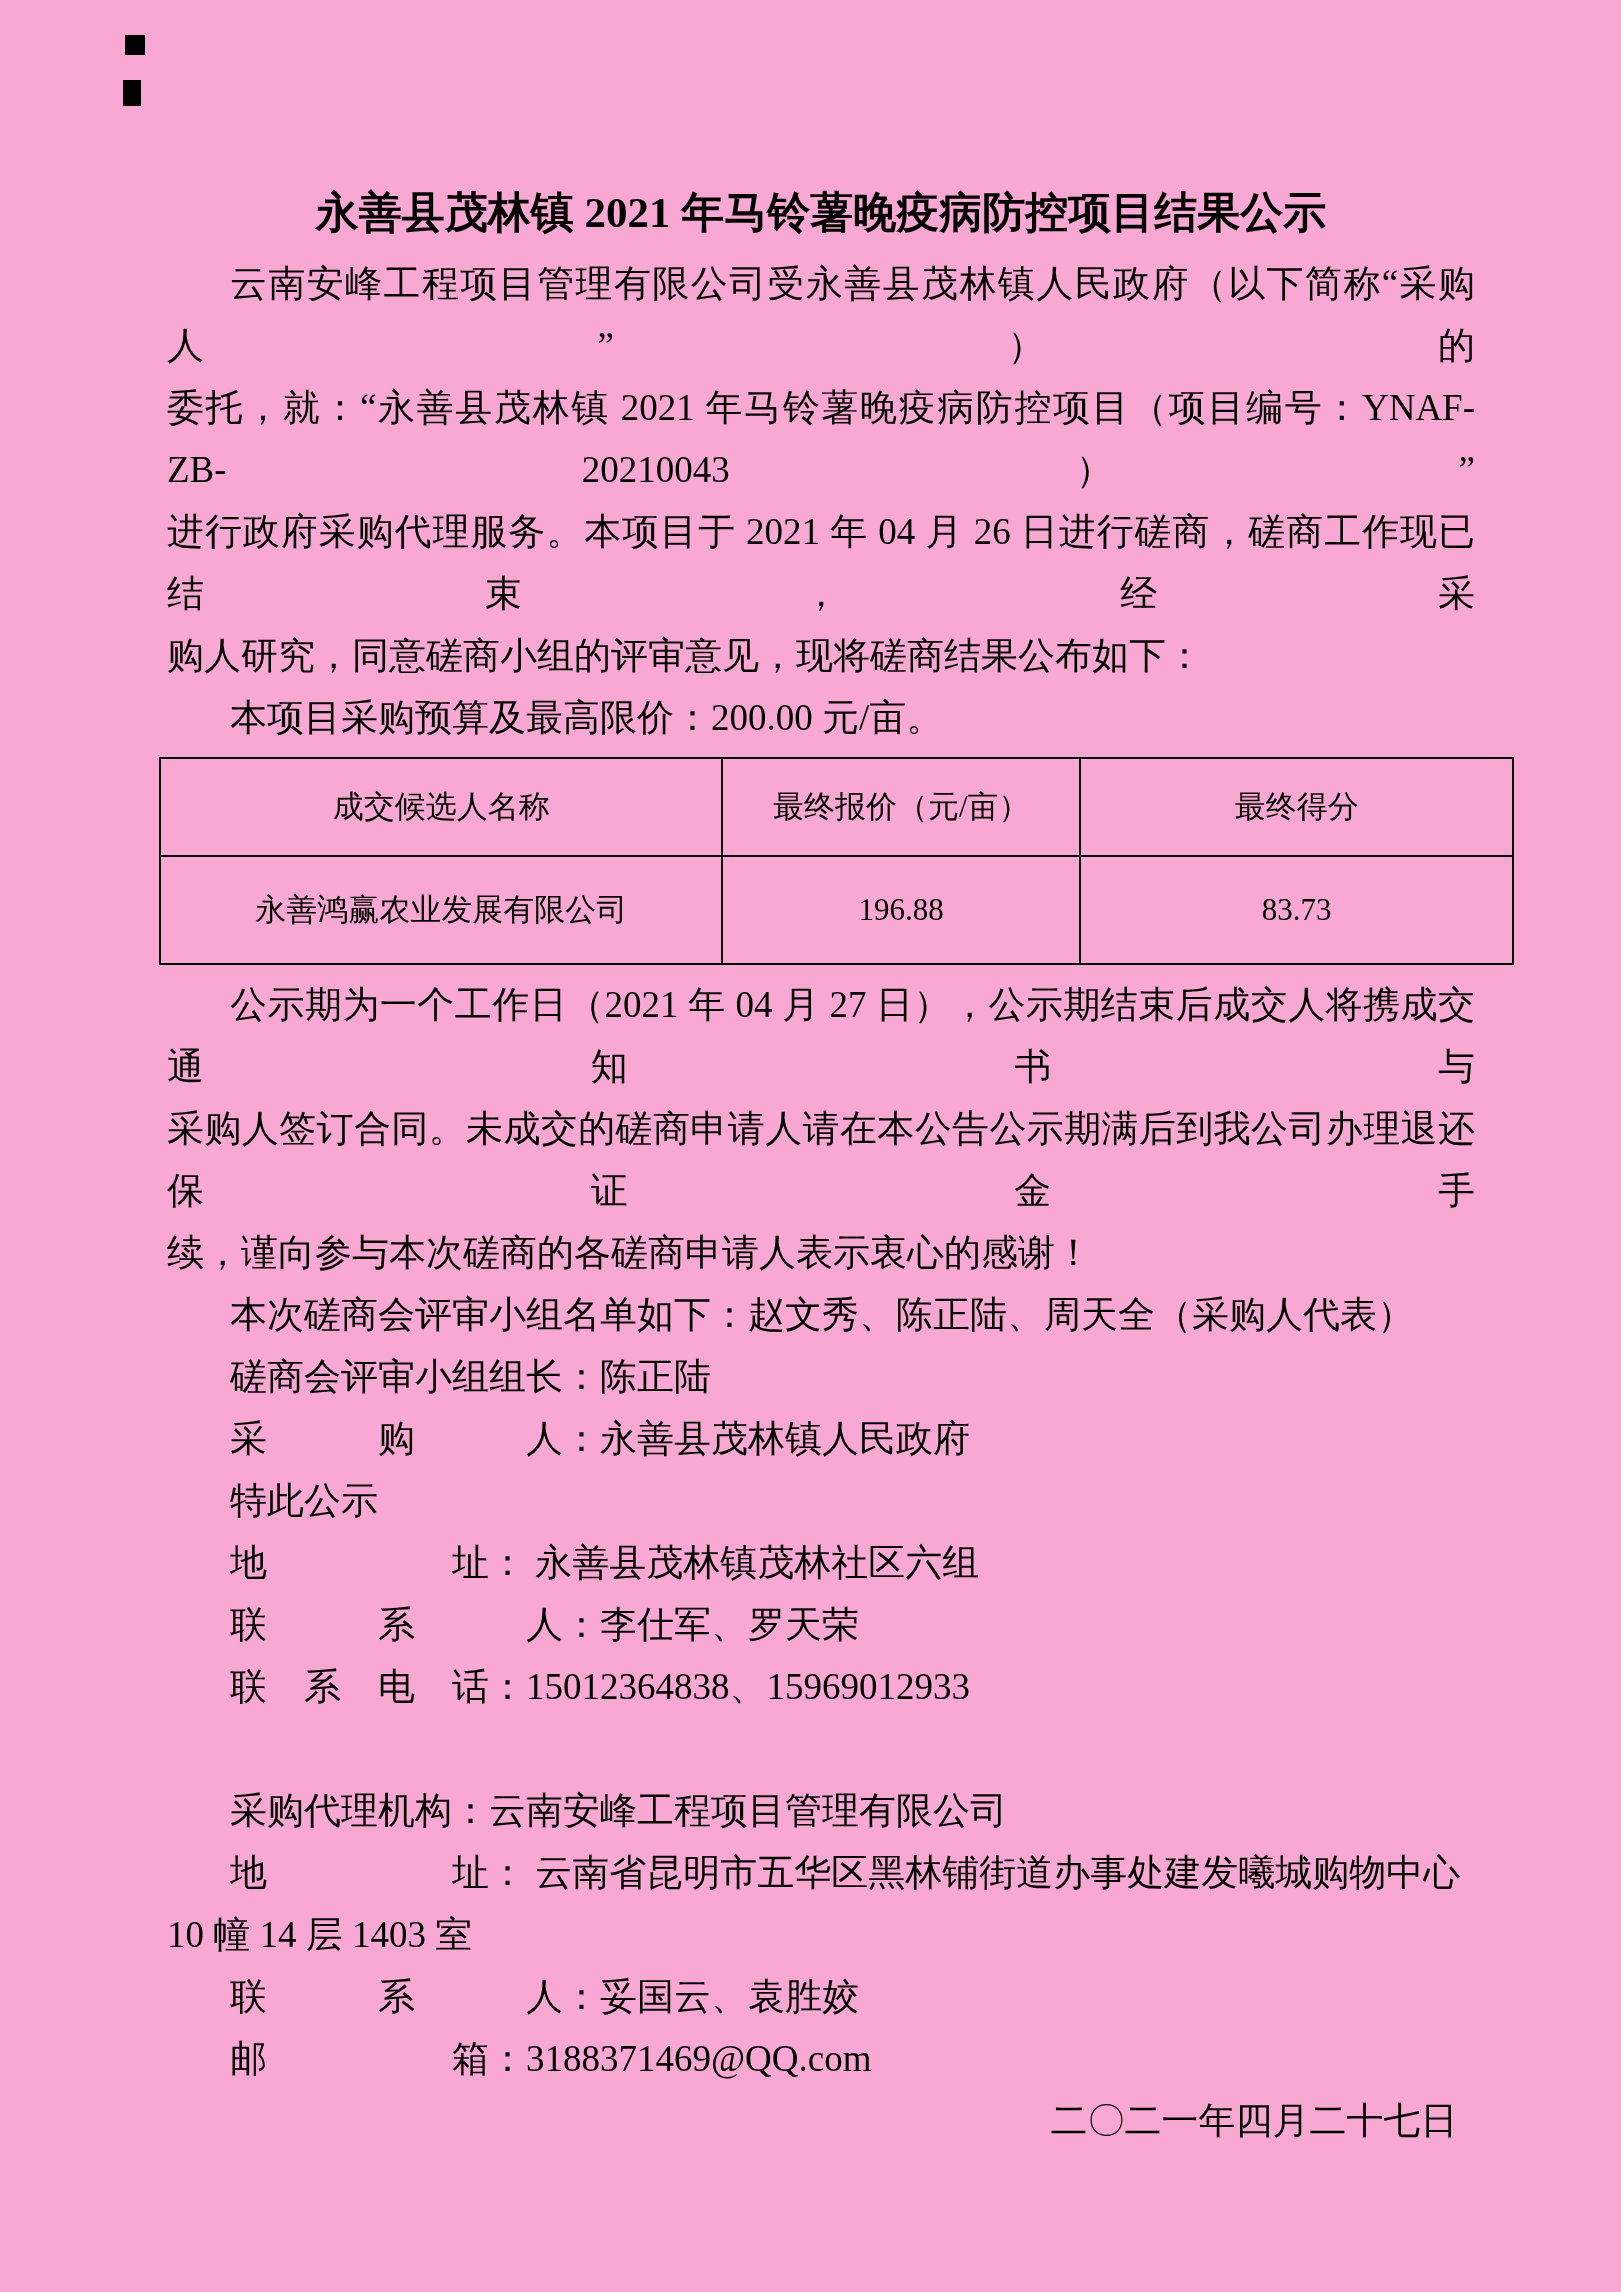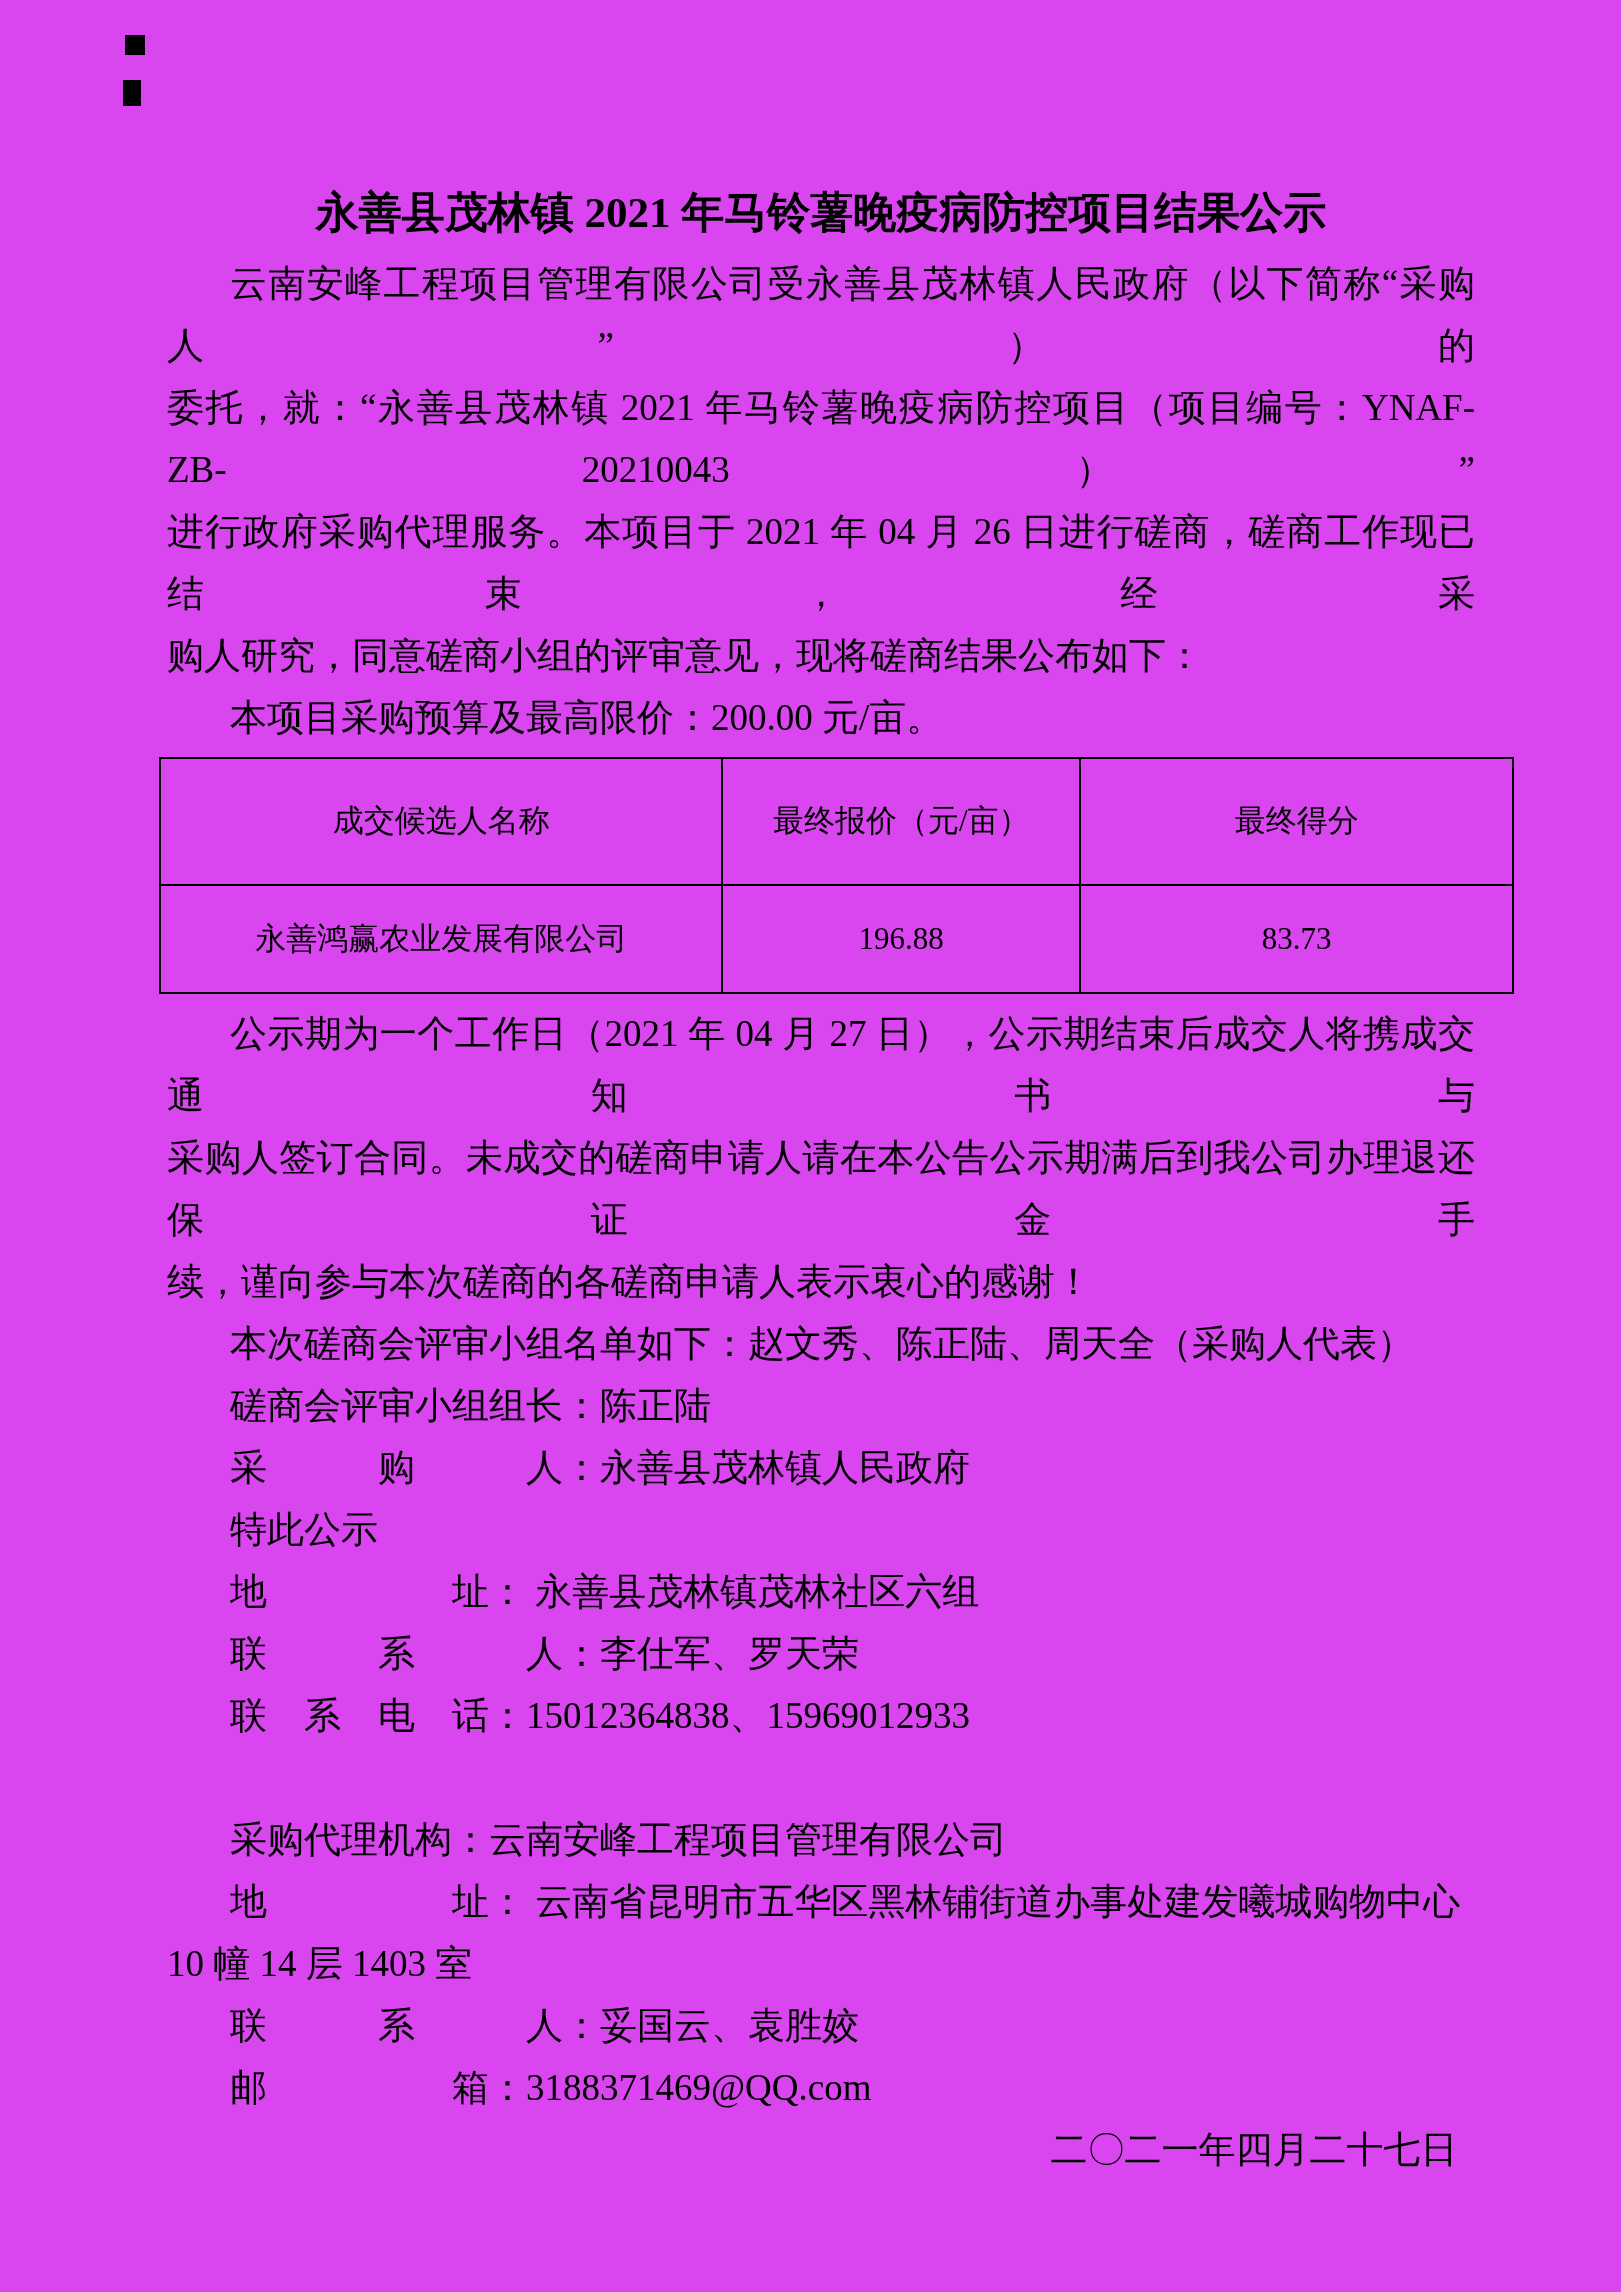--- a/index.html
+++ b/index.html
@@ -1,19 +1,19 @@
 <!DOCTYPE html>
 <html><head>
 <meta charset="utf-8">
 <style>
   html,body{margin:0;padding:0;background:#ffffff;}
   .page{
     position:relative;
     width:1621px;height:2293px;
-    background:#d946ef;
+    background:#f9a8d4;
     color:#000;
     font-family:"Liberation Serif","DejaVu Serif",serif;
     overflow:hidden;
   }
   .content{position:absolute;left:167px;top:184px;width:1308px;}
   .doc-title{
     font-size:43px;line-height:57px;font-weight:bold;
     text-align:center;margin:0 0 11.8px 0;
   }
   .line{
@@ -26,21 +26,21 @@
   .tgap{margin-top:9.8px;}
   .result-table{
     border-collapse:collapse;table-layout:fixed;
     width:1353px;margin:7.8px 0 0 -7.8px;
   }
   .result-table th,.result-table td{
     border:2.9px solid #000;
     font-weight:normal;font-size:31px;
     text-align:center;vertical-align:middle;padding:0;
   }
-  .header-row{height:127px;}
+  .header-row{height:98px;}
   .data-row{height:108px;}
   .date-line{text-align:right;padding-right:17.6px;}
   .artifact{position:absolute;background:#000;}
   .a1{left:125px;top:35px;width:19.6px;height:19.6px;}
   .a2{left:123px;top:80px;width:17.6px;height:25.5px;}
 </style>
 </head>
 <body>
 
 <div class="page">

